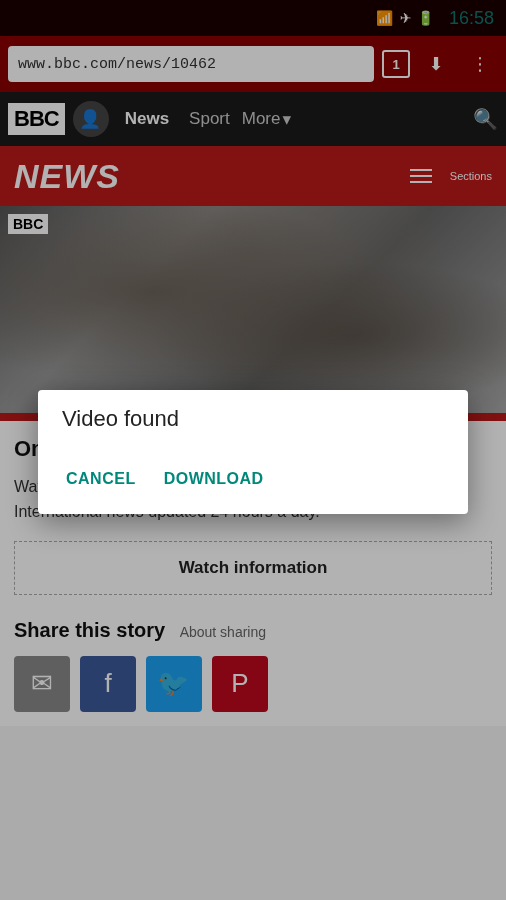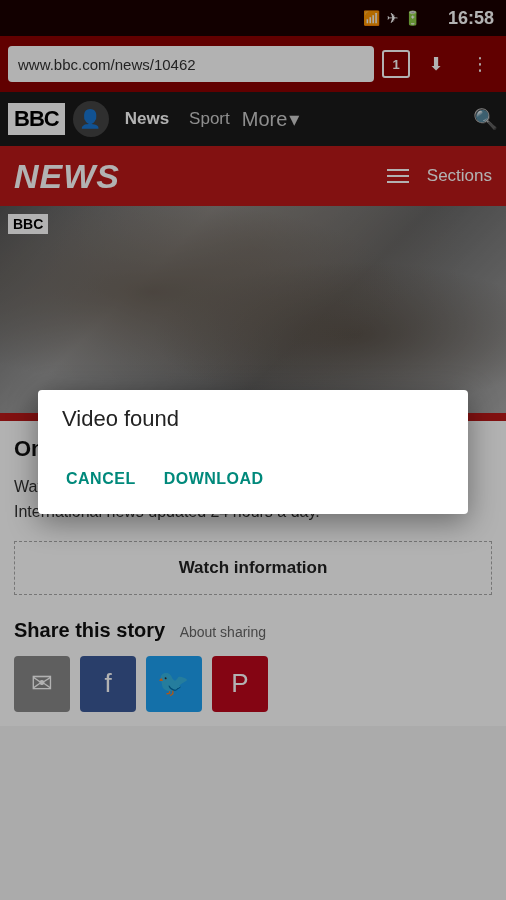--- a/index.html
+++ b/index.html
@@ -22,24 +22,24 @@
       justify-content: flex-end;
       padding: 0 12px;
       gap: 8px;
     }
     .status-icons {
       display: flex;
       align-items: center;
       gap: 6px;
     }
     .status-time {
-      color: #ffffff;
+      color: #0f766e;
       font-size: 18px;
-      font-weight: bold;
-      margin-left: 18px;
+      font-weight: normal;
+      margin-left: 6px;
     }
     .status-icon {
       color: white;
       font-size: 14px;
     }
 
     
     .browser-bar {
       background: #8b0000;
       height: 56px;
@@ -52,20 +52,21 @@
       flex: 1;
       background: white;
       border-radius: 4px;
       height: 36px;
       display: flex;
       align-items: center;
       padding: 0 10px;
       font-size: 15px;
       color: #333;
       overflow: hidden;
+      font-family: Liberation Mono, monospace;
     }
     .browser-btn {
       color: white;
       width: 36px;
       height: 36px;
       display: flex;
       align-items: center;
       justify-content: center;
       font-size: 18px;
       background: none;
@@ -130,21 +131,21 @@
       cursor: pointer;
     }
     .nav-link.active {
       color: white;
       font-weight: bold;
     }
     .nav-more {
       display: flex;
       align-items: center;
       color: #ccc;
-      font-size: 20px;
+      font-size: 17px;
       gap: 2px;
       cursor: pointer;
     }
     .search-icon-nav {
       color: white;
       font-size: 20px;
       margin-left: auto;
       cursor: pointer;
     }
 
@@ -162,21 +163,21 @@
       font-weight: 900;
       font-style: italic;
       letter-spacing: 1px;
       flex: 1;
     }
     .sections-btn {
       display: flex;
       align-items: center;
       gap: 18px;
       color: white;
-      font-size: 17px;
+      font-size: 11px;
       cursor: pointer;
     }
     .hamburger {
       display: flex;
       flex-direction: column;
       gap: 4px;
     }
     .hamburger span {
       display: block;
       width: 22px;

